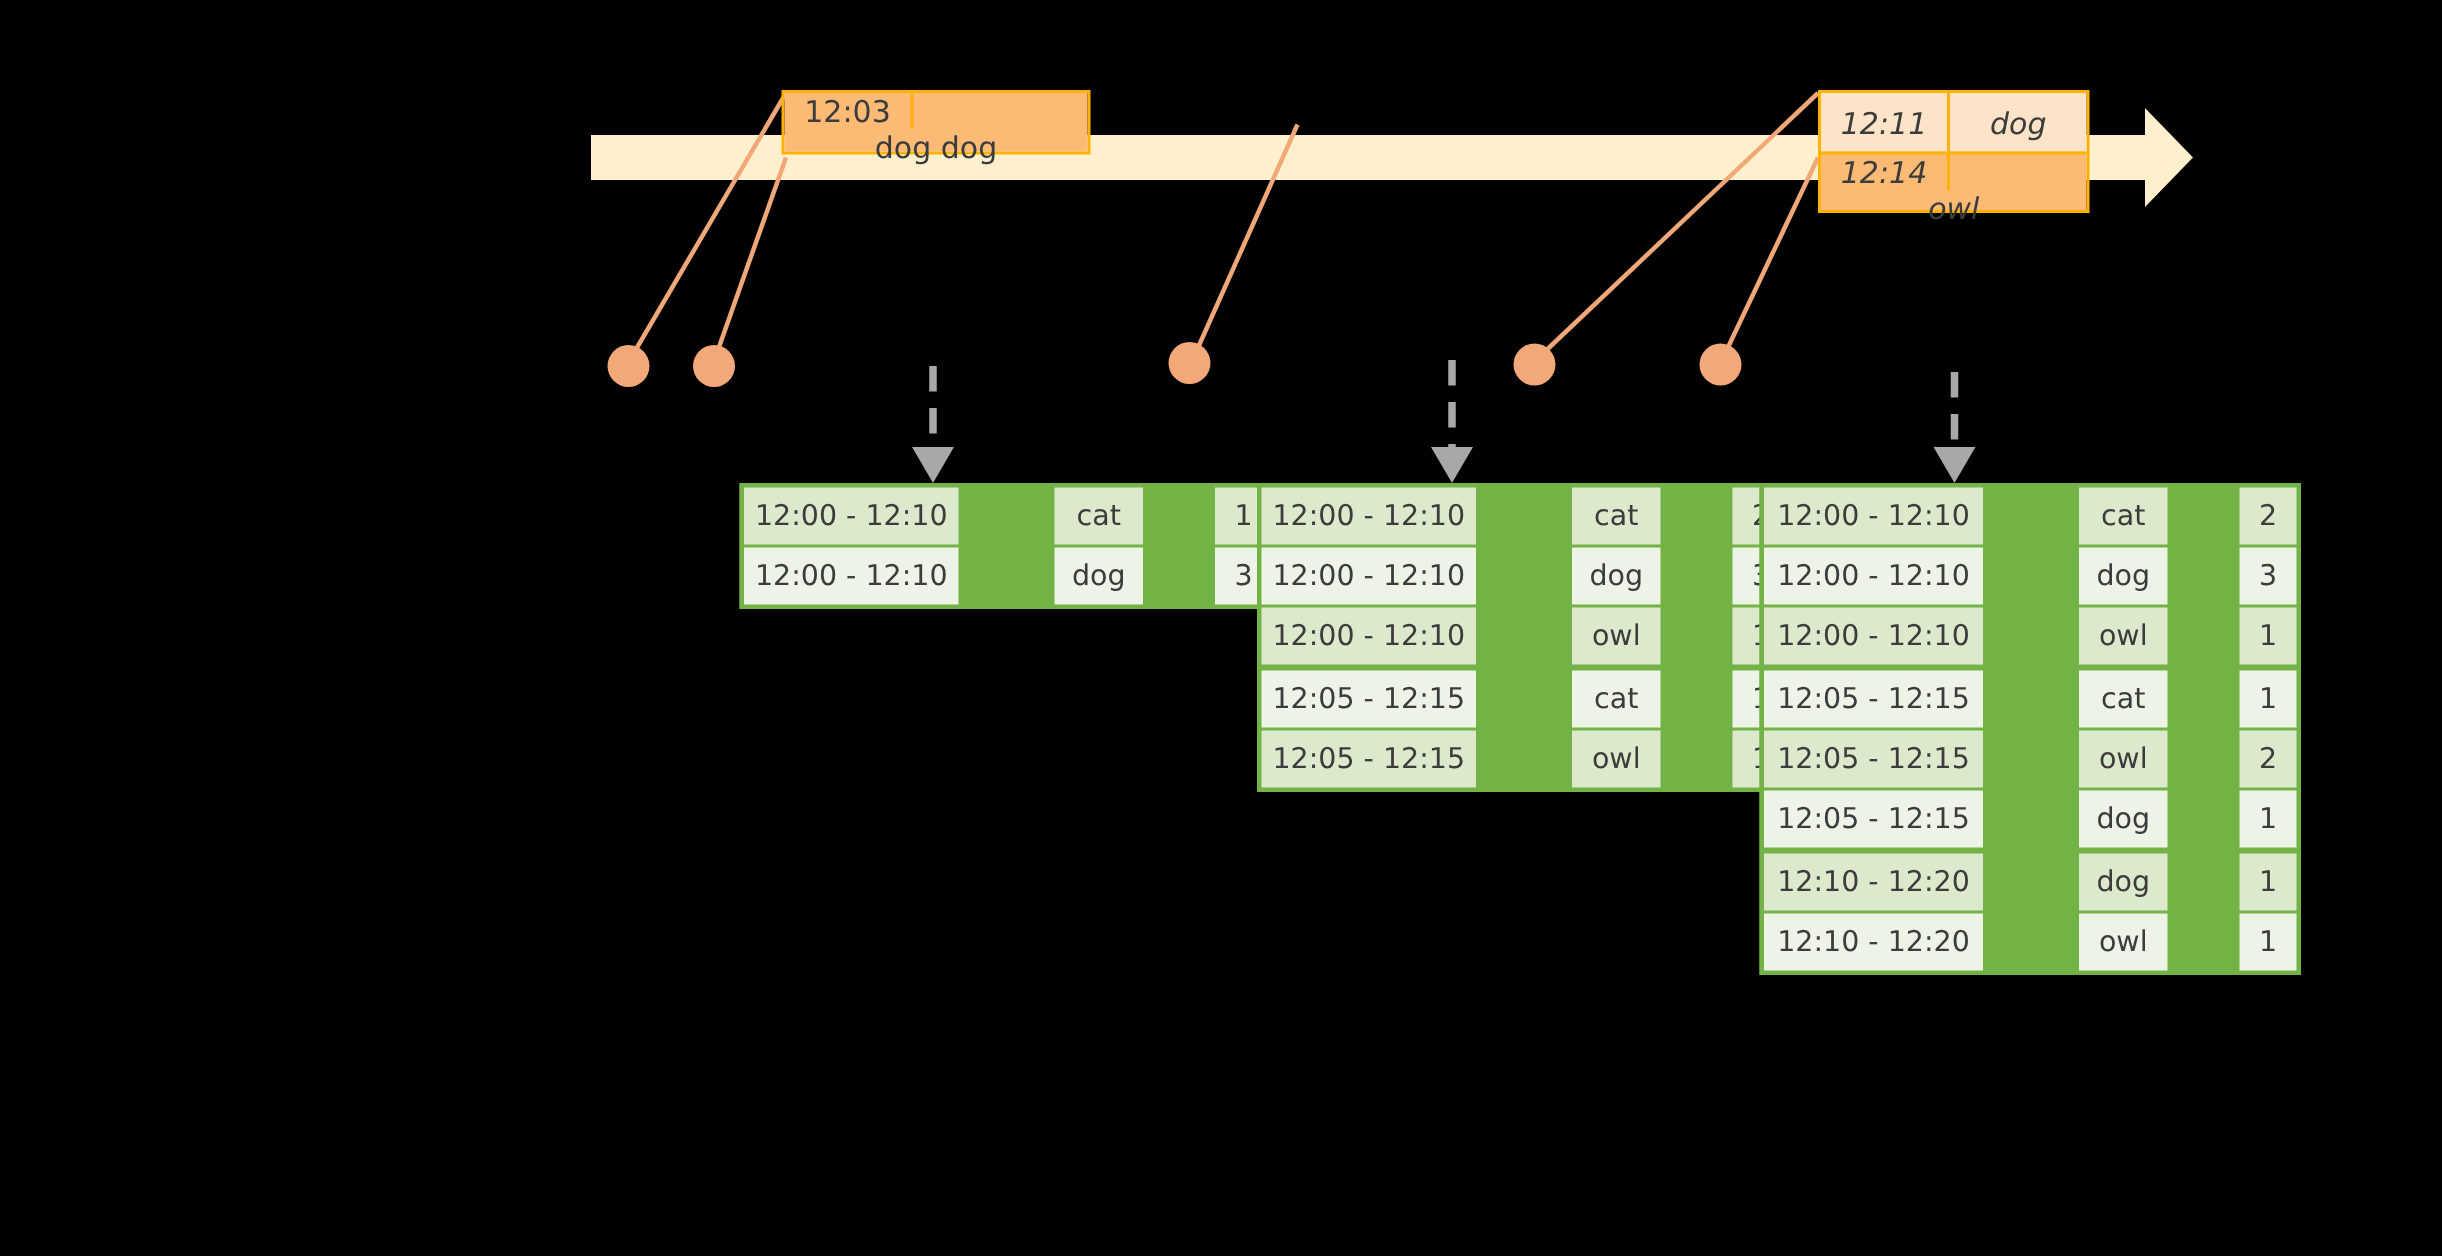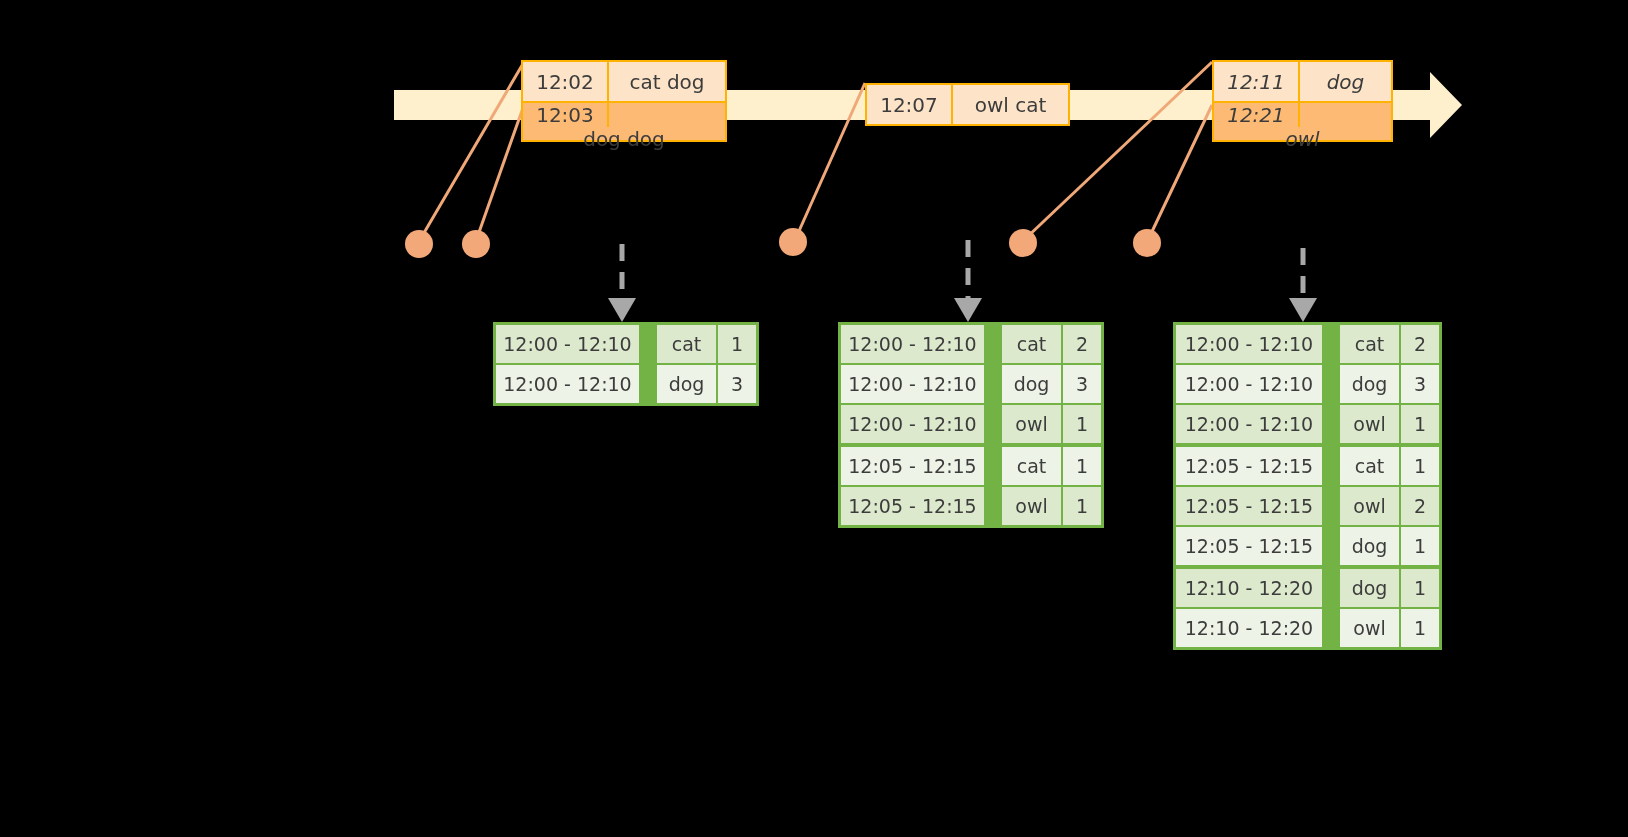--- a/index.html
+++ b/index.html
@@ -66,20 +66,21 @@
   .res-table {
     position: absolute;
     border: 3px solid #73B346;
     box-sizing: content-box;
     background: #73B346;
   }
   .res-row {
     display: flex;
     height: 38px;
     box-sizing: border-box;
+    gap: 46px;
   }
   .res-row + .res-row { margin-top: 2px; }
   .res-row.sep { margin-top: 4px; }
   .res-cell {
     display: flex;
     align-items: center;
     justify-content: center;
     font-size: 19px;
     color: #3c3c3c;
     box-sizing: border-box;
@@ -128,44 +129,34 @@
         <path d="M 954 298 L 982 298 L 968 322 Z" stroke="none"></path>
       </g>
       <g>
         <line x1="1303" y1="248" x2="1303" y2="300" stroke-dasharray="17 11"></line>
         <path d="M 1289 298 L 1317 298 L 1303 322 Z" stroke="none"></path>
       </g>
     </g>
   </svg>
 
   <div class="evt-box" style="left:521px; top:60px; width:206px;">
-    <div class="evt-row r0">
-      <span class="evt-time">12:02</span>
-      <span class="evt-words">cat dog</span>
-    </div>
     <div class="evt-row r1">
       <span class="evt-time">12:03</span>
       <span class="evt-words">dog dog</span>
     </div>
   </div>
 
-  <div class="evt-box" style="left:865px; top:83px; width:205px;">
-    <div class="evt-row r0">
-      <span class="evt-time">12:07</span>
-      <span class="evt-words">owl cat</span>
-    </div>
-  </div>
 
   <div class="evt-box" style="left:1212px; top:60px; width:181px;font-style:italic;">
     <div class="evt-row r0">
       <span class="evt-time">12:11</span>
       <span class="evt-words">dog</span>
     </div>
     <div class="evt-row r1">
-      <span class="evt-time">12:21</span>
+      <span class="evt-time">12:14</span>
       <span class="evt-words">owl</span>
     </div>
   </div>
 
   <div class="res-table" id="res-table-0" style="left:493px; top:322px;">
       <div class="res-row shade">
         <div class="res-cell c-window">12:00 - 12:10</div>
         <div class="res-cell c-word">cat</div>
         <div class="res-cell c-count">1</div>
       </div>

